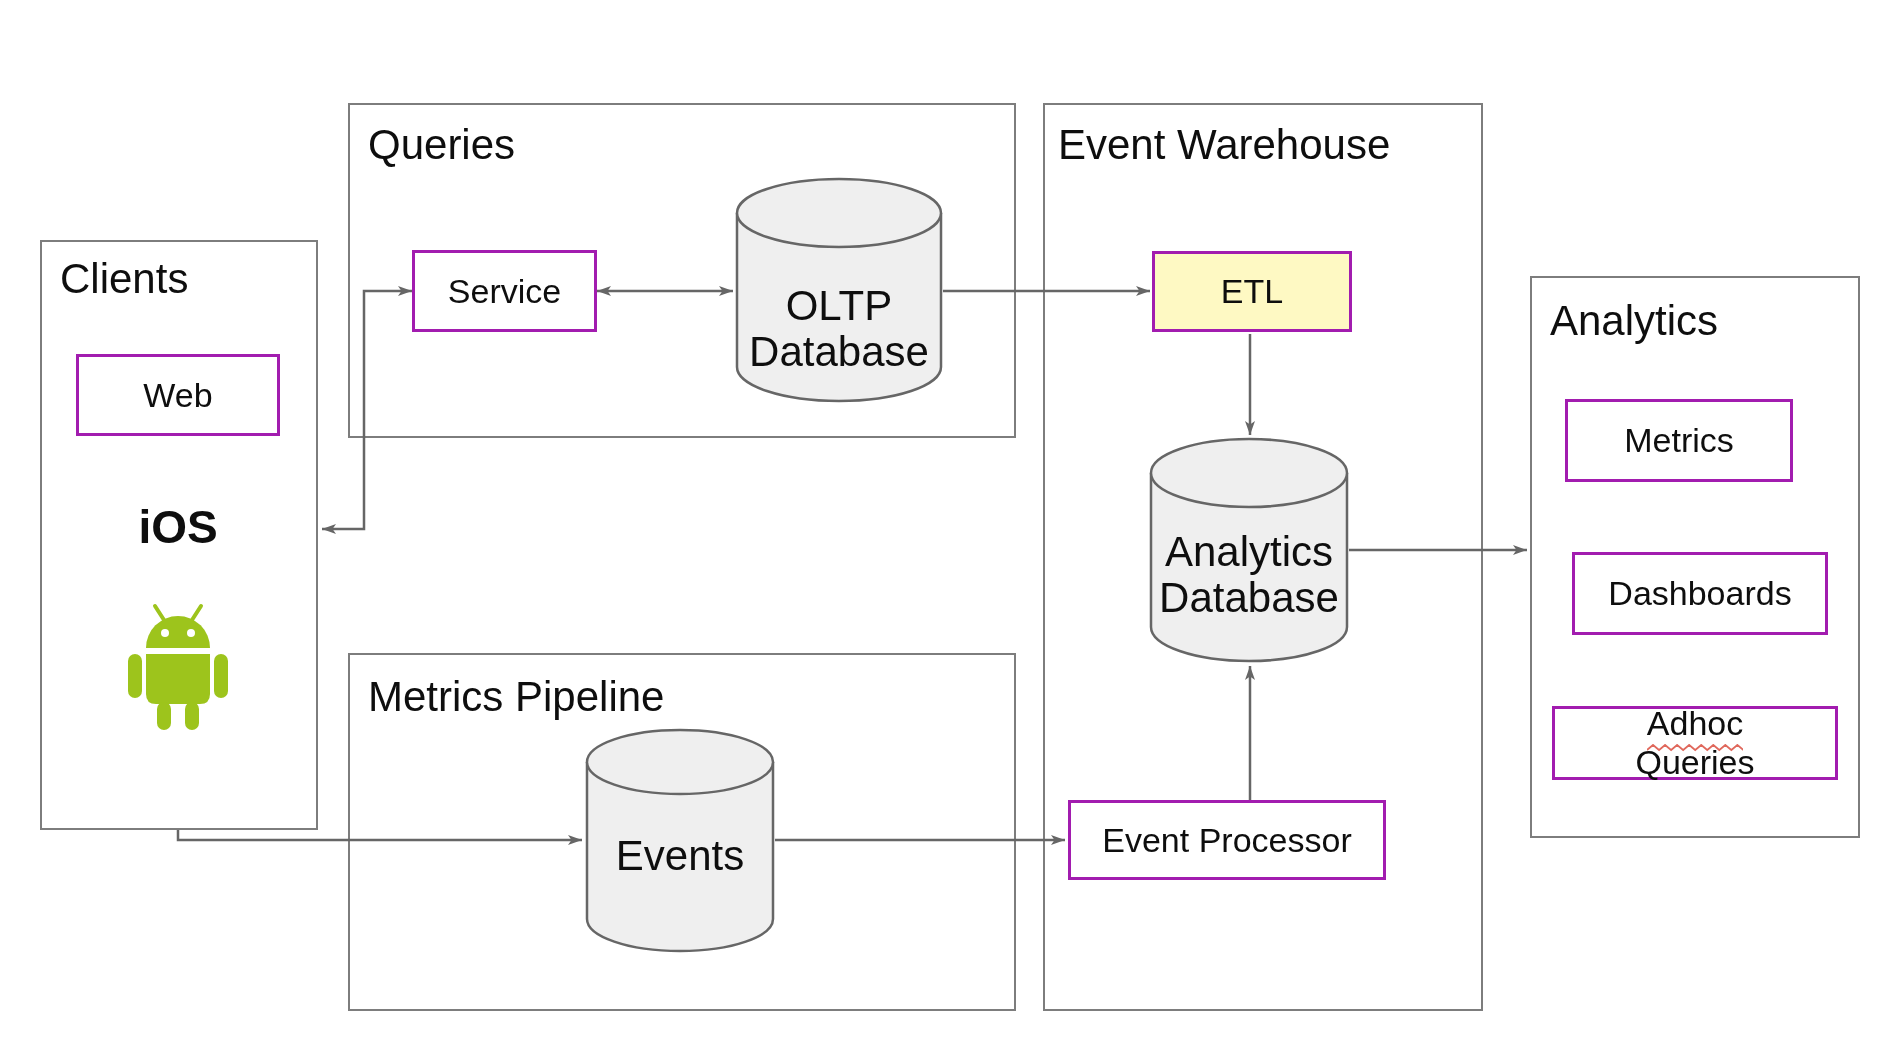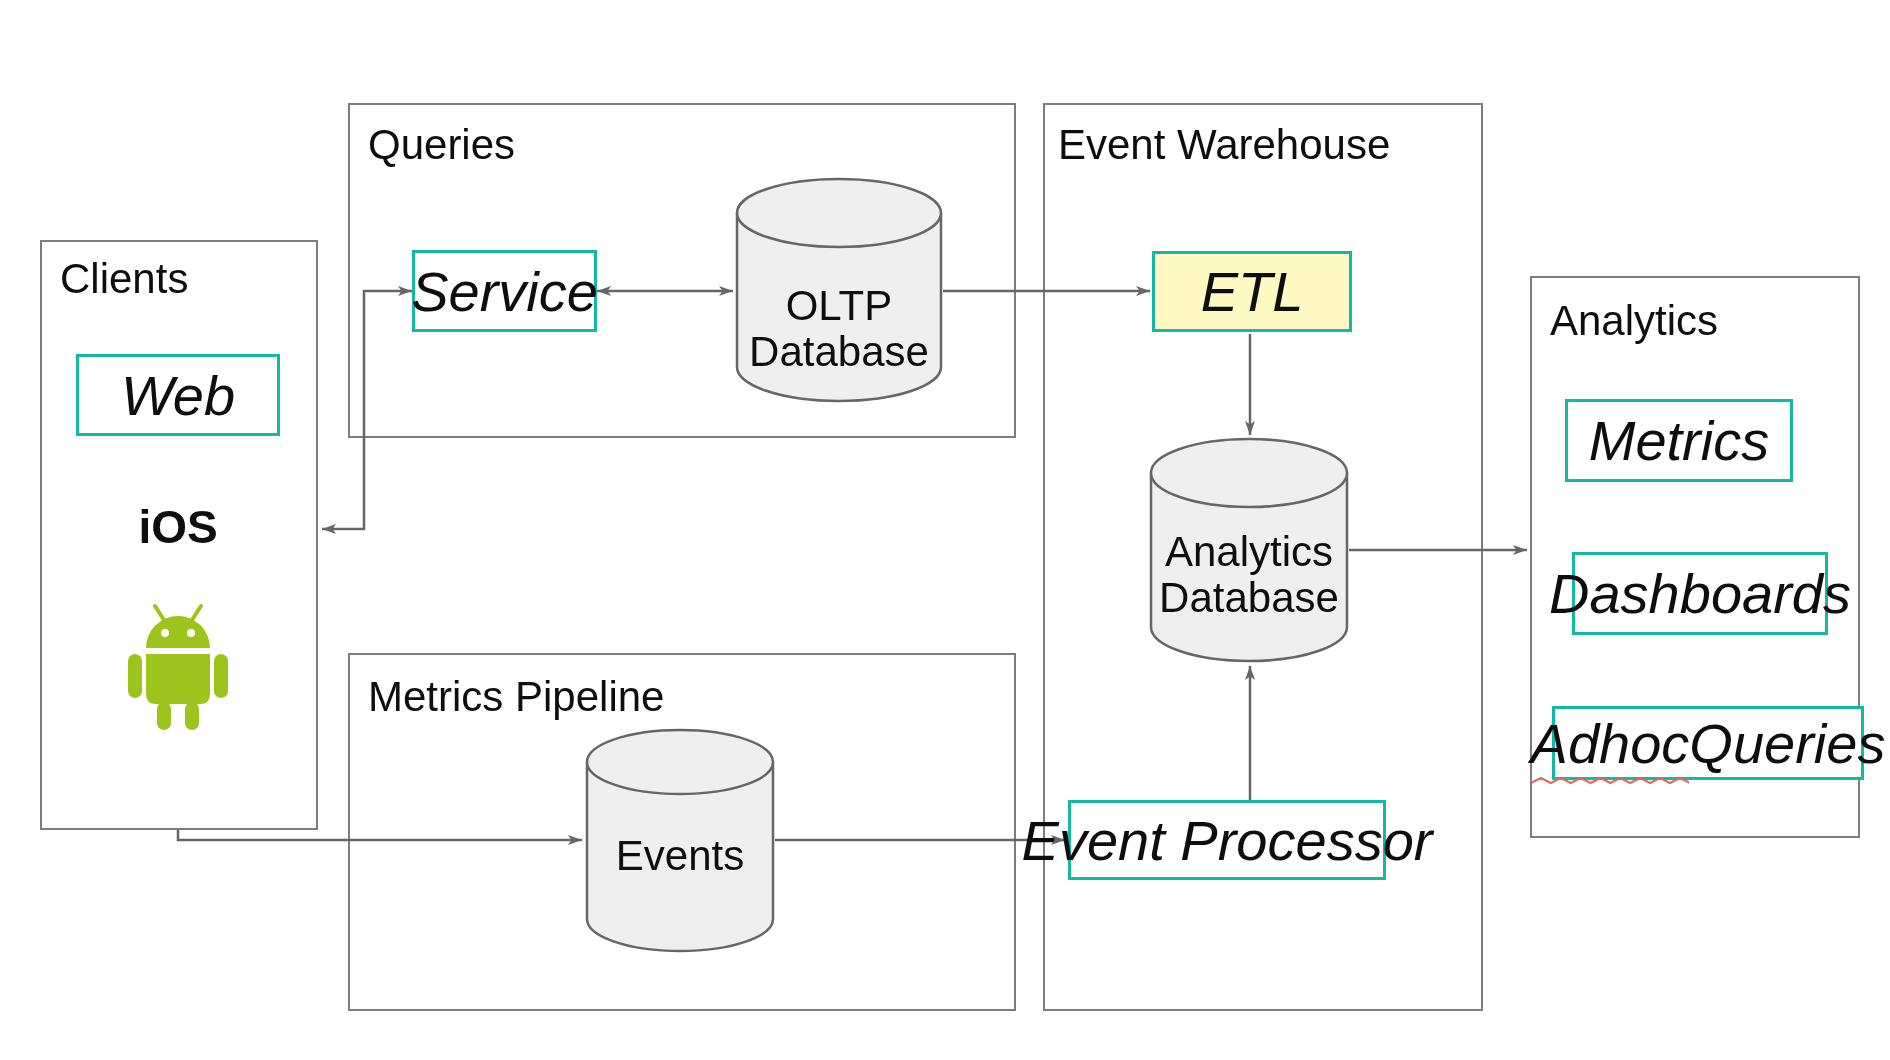--- a/index.html
+++ b/index.html
@@ -22,29 +22,28 @@
     position:absolute;
     font-size:42px;
     line-height:1.1;
     color:#0e0e0e;
     white-space:nowrap;
     z-index:2;
   }
   
   .node {
     position:absolute;
-    border:3px solid #14b8a6;
+    border:3px solid #a21caf;
     background:#ffffff;
     display:flex;
     align-items:center;
     justify-content:center;
-    font-size:56px;
+    font-size:34px;
     white-space:nowrap;
     z-index:10;
-    font-style:italic;
   }
   .node.etl { background:#fef9c3; }
   
   .cyl { position:absolute; z-index:10; }
   .cyl svg { display:block; }
   .cyl-label {
     position:absolute;
     text-align:center;
     font-size:42px;
     line-height:46px;
@@ -128,21 +127,21 @@
 </div>
 
 <div class="node" style="left:1565px; top:399px; width:228px; height:83px;">
   <span>Metrics</span>
 </div>
 
 <div class="node" style="left:1572px; top:552px; width:256px; height:83px;">
   <span>Dashboards</span>
 </div>
 
-<div class="node" style="left:1552px; top:706px; width:312px; height:74px;">
+<div class="node" style="left:1552px; top:706px; width:286px; height:74px;flex-direction:column;">
   <span class="misspelled">
     <span>Adhoc</span>
     <svg class="squiggle" viewBox="0 0 112 8" preserveAspectRatio="none">
       <path d="M0 6 L7 1 L14 6 L21 1 L28 6 L35 1 L42 6 L49 1 L56 6 L63 1 L70 6 L77 1 L84 6 L91 1 L98 6 L105 1 L112 6" fill="none" stroke="#e0685c" stroke-width="2"></path>
     </svg>
   </span>
     <span class="word-sep"></span>
   <span>Queries</span>
 </div>
 

